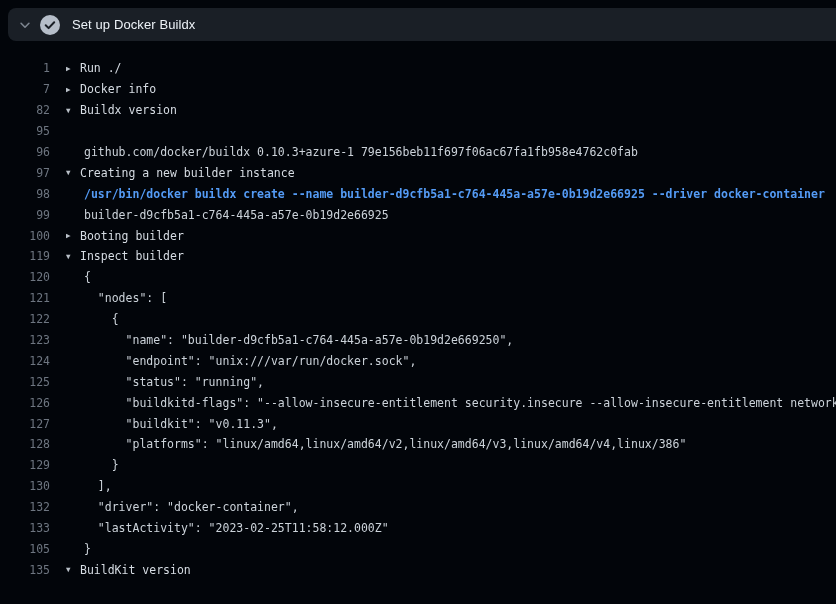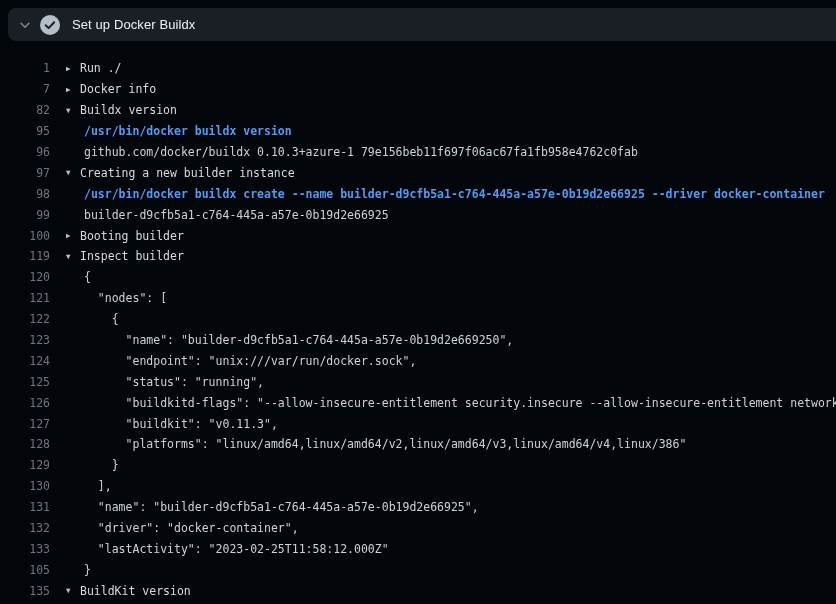--- a/index.html
+++ b/index.html
@@ -94,21 +94,20 @@
     <span class="content"><span class="marker">▶</span><span class="gtext">Docker info</span></span>
   </div>
 
   <div class="line group">
     <span class="num">82</span>
     <span class="content"><span class="marker">▼</span><span class="gtext">Buildx version</span></span>
   </div>
 
   <div class="line cmd">
     <span class="num">95</span>
-    <span class="content">/usr/bin/docker buildx version</span>
   </div>
 
   <div class="line out">
     <span class="num">96</span>
     <span class="content">github.com/docker/buildx 0.10.3+azure-1 79e156beb11f697f06ac67fa1fb958e4762c0fab</span>
   </div>
 
   <div class="line group">
     <span class="num">97</span>
     <span class="content"><span class="marker">▼</span><span class="gtext">Creating a new builder instance</span></span>
@@ -182,24 +181,20 @@
   <div class="line out">
     <span class="num">129</span>
     <span class="content">    }</span>
   </div>
 
   <div class="line out">
     <span class="num">130</span>
     <span class="content">  ],</span>
   </div>
 
-  <div class="line out">
-    <span class="num">131</span>
-    <span class="content">  "name": "builder-d9cfb5a1-c764-445a-a57e-0b19d2e66925",</span>
-  </div>
 
   <div class="line out">
     <span class="num">132</span>
     <span class="content">  "driver": "docker-container",</span>
   </div>
 
   <div class="line out">
     <span class="num">133</span>
     <span class="content">  "lastActivity": "2023-02-25T11:58:12.000Z"</span>
   </div>

